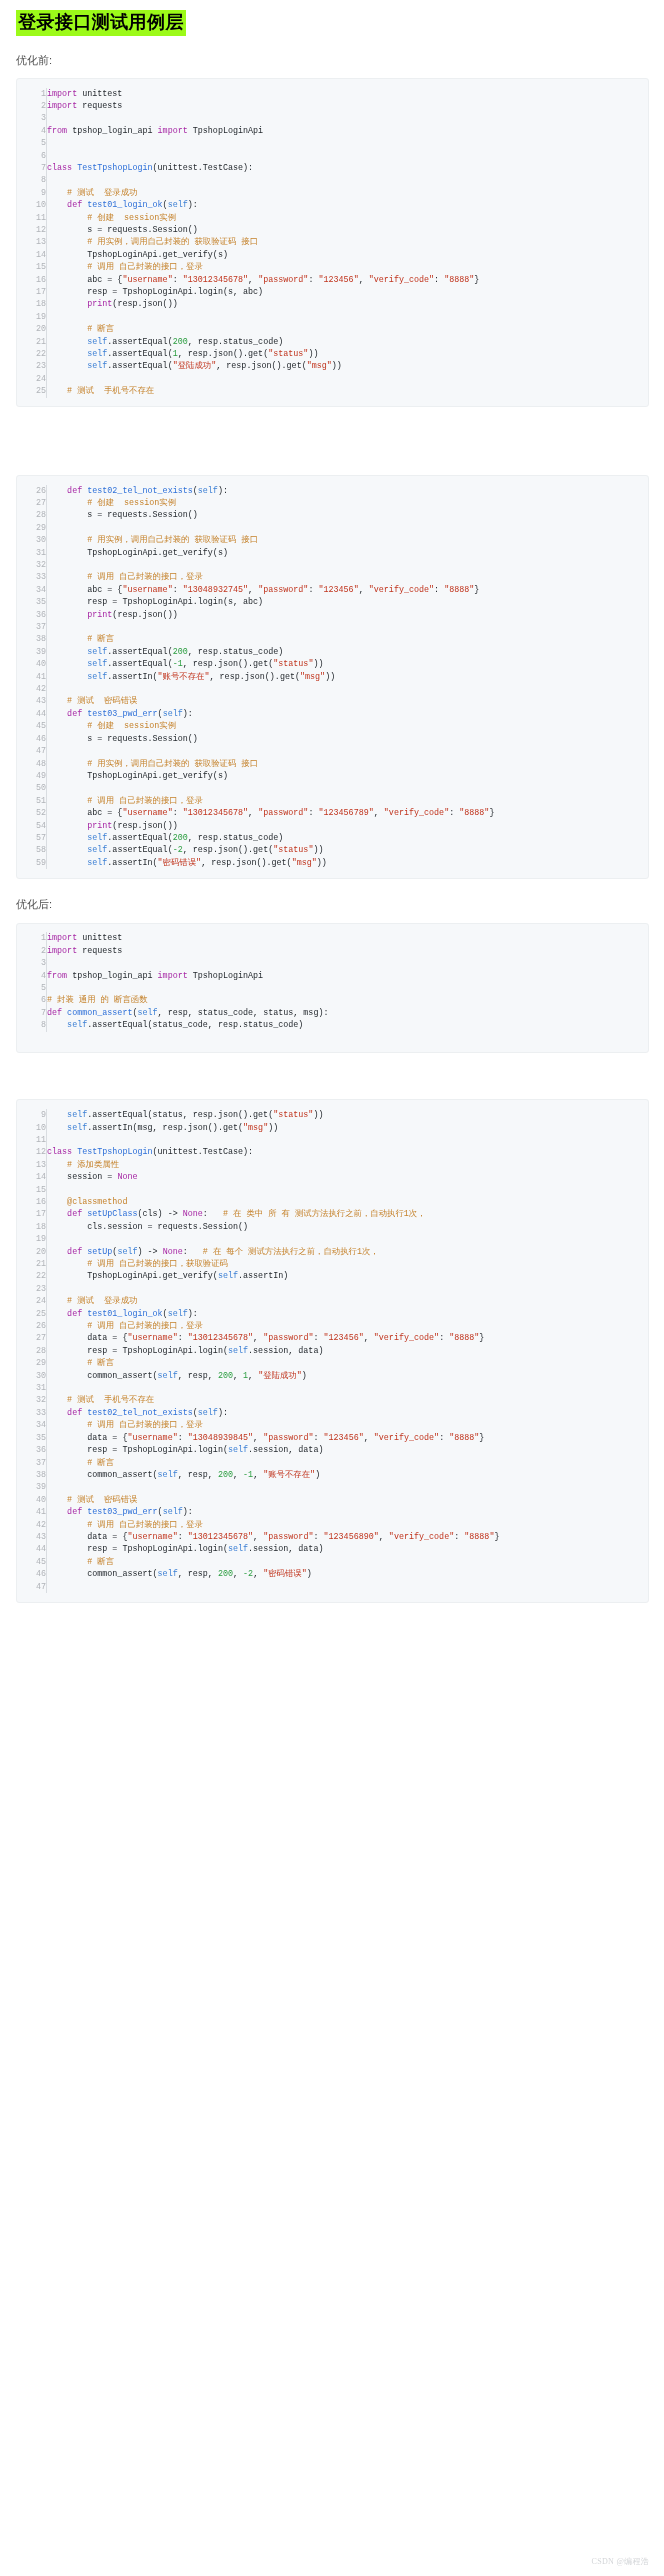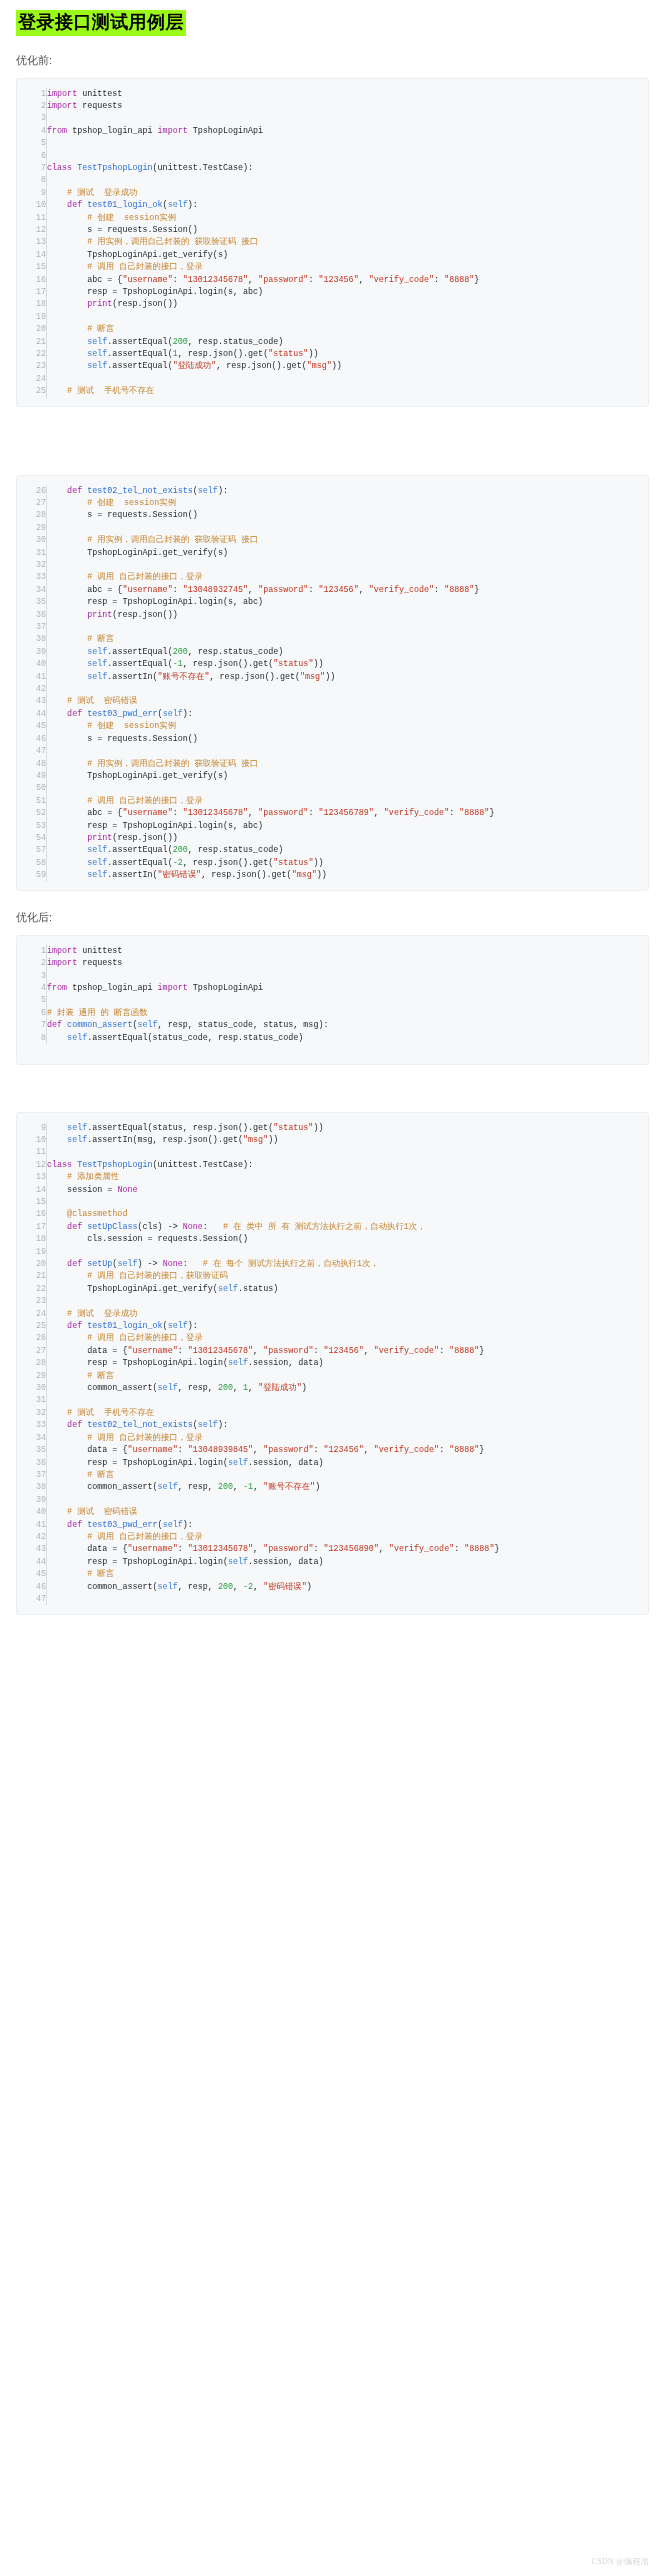--- a/index.html
+++ b/index.html
@@ -327,24 +327,20 @@
           </tr>
           <tr>
             <td class="ln">51</td>
             <td class="src"><span class="tok-com">        # 调用 自己封装的接口，登录</span></td>
           </tr>
           <tr>
             <td class="ln">52</td>
             <td class="src"><span class="tok-plain">        abc = {</span><span class="tok-str">"username"</span><span class="tok-plain">: </span><span class="tok-str">"13012345678"</span><span class="tok-plain">, </span><span class="tok-str">"password"</span><span class="tok-plain">: </span><span class="tok-str">"123456789"</span><span class="tok-plain">, </span><span class="tok-str">"verify_code"</span><span class="tok-plain">: </span><span class="tok-str">"8888"</span><span class="tok-plain">}</span></td>
           </tr>
           <tr>
-            <td class="ln">53</td>
-            <td class="src"><span class="tok-plain">        resp = TpshopLoginApi.login(s, abc)</span></td>
-          </tr>
-          <tr>
             <td class="ln">54</td>
             <td class="src"><span class="tok-plain">        </span><span class="tok-kw">print</span><span class="tok-plain">(resp.json())</span></td>
           </tr>
           <tr>
             <td class="ln">57</td>
             <td class="src"><span class="tok-plain">        </span><span class="tok-self">self</span><span class="tok-plain">.assertEqual(</span><span class="tok-num">200</span><span class="tok-plain">, resp.status_code)</span></td>
           </tr>
           <tr>
             <td class="ln">58</td>
             <td class="src"><span class="tok-plain">        </span><span class="tok-self">self</span><span class="tok-plain">.assertEqual(</span><span class="tok-num">-2</span><span class="tok-plain">, resp.json().get(</span><span class="tok-str">"status"</span><span class="tok-plain">))</span></td>
@@ -450,21 +446,21 @@
           <tr>
             <td class="ln">20</td>
             <td class="src"><span class="tok-plain">    </span><span class="tok-kw">def</span><span class="tok-plain"> </span><span class="tok-name">setUp</span><span class="tok-plain">(</span><span class="tok-self">self</span><span class="tok-plain">) -&gt; </span><span class="tok-kw">None</span><span class="tok-plain">:   </span><span class="tok-com"># 在 每个 测试方法执行之前，自动执行1次，</span></td>
           </tr>
           <tr>
             <td class="ln">21</td>
             <td class="src"><span class="tok-com">        # 调用 自己封装的接口，获取验证码</span></td>
           </tr>
           <tr>
             <td class="ln">22</td>
-            <td class="src"><span class="tok-plain">        TpshopLoginApi.get_verify(</span><span class="tok-self">self</span><span class="tok-plain">.status)</span></td>
+            <td class="src"><span class="tok-plain">        TpshopLoginApi.get_verify(</span><span class="tok-self">self</span><span class="tok-plain">.assertIn)</span></td>
           </tr>
           <tr>
             <td class="ln">23</td>
             <td class="src">&nbsp;</td>
           </tr>
           <tr>
             <td class="ln">24</td>
             <td class="src"><span class="tok-com">    # 测试  登录成功</span></td>
           </tr>
           <tr>

